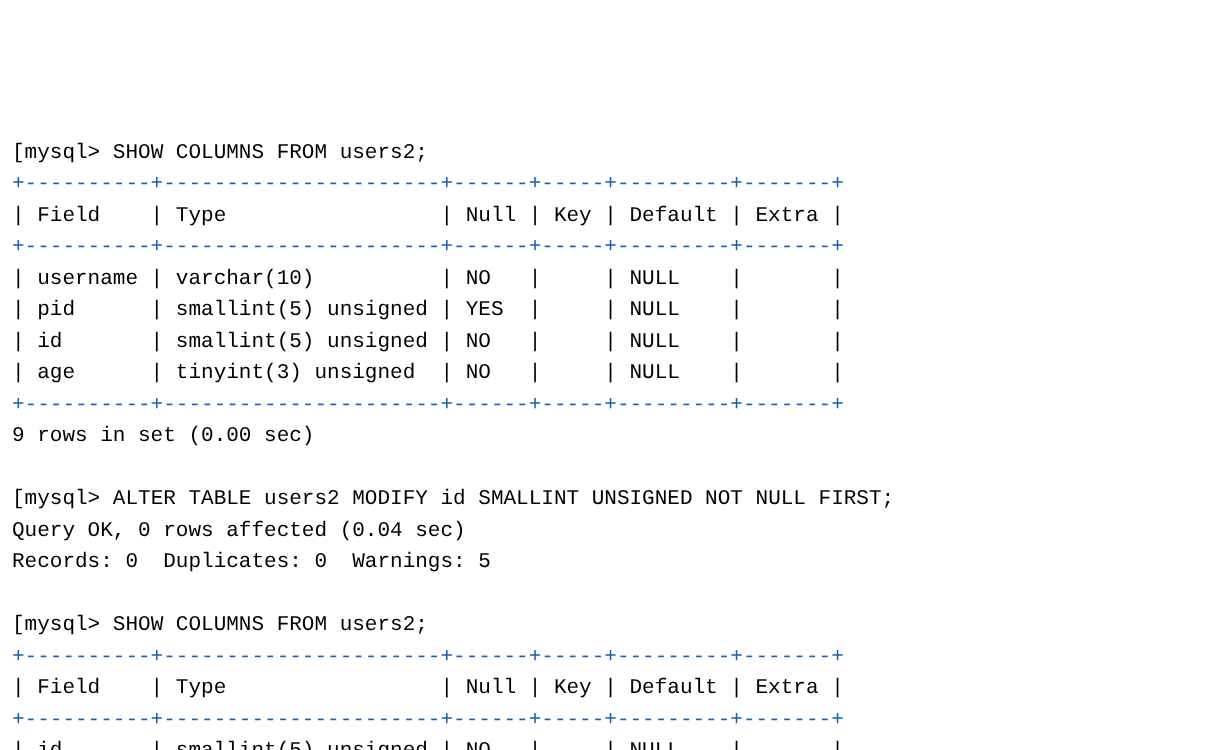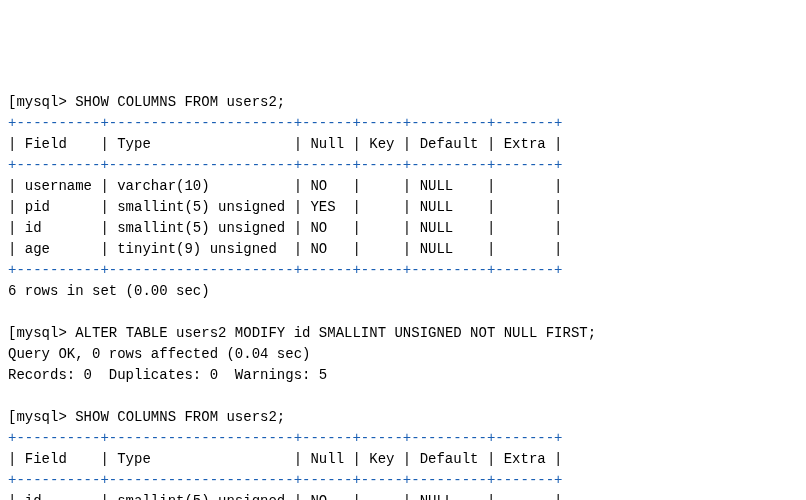--- a/index.html
+++ b/index.html
@@ -21,23 +21,23 @@
 
 
 
 <div><span>[<span>mysql&gt; </span></span><span>SHOW COLUMNS FROM users2;</span>
 <span class="blue">+----------+----------------------+------+-----+---------+-------+</span>
 <span id="hdr1">| Field    | Type                 | Null | Key | Default | Extra |</span>
 <span class="blue">+----------+----------------------+------+-----+---------+-------+</span>
 <span id="body1">| username | varchar(10)          | NO   |     | NULL    |       |
 | pid      | smallint(5) unsigned | YES  |     | NULL    |       |
 | id       | smallint(5) unsigned | NO   |     | NULL    |       |
-| age      | tinyint(9) unsigned  | NO   |     | NULL    |       |
+| age      | tinyint(3) unsigned  | NO   |     | NULL    |       |
 </span><span class="blue">+----------+----------------------+------+-----+---------+-------+</span>
-<span>6 rows in set (0.00 sec)</span>
+<span>9 rows in set (0.00 sec)</span>
 
 <span>[<span>mysql&gt; </span></span><span>ALTER TABLE users2 MODIFY id SMALLINT UNSIGNED NOT NULL FIRST;</span>
 <span>Query OK, 0 rows affected (0.04 sec)</span>
 <span>Records: 0  Duplicates: 0  Warnings: 5</span>
 
 <span>[<span>mysql&gt; </span></span><span>SHOW COLUMNS FROM users2;</span>
 <span class="blue">+----------+----------------------+------+-----+---------+-------+</span>
 <span id="hdr2">| Field    | Type                 | Null | Key | Default | Extra |</span>
 <span class="blue">+----------+----------------------+------+-----+---------+-------+</span>
 <span id="body2">| id       | smallint(5) unsigned | NO   |     | NULL    |       |

